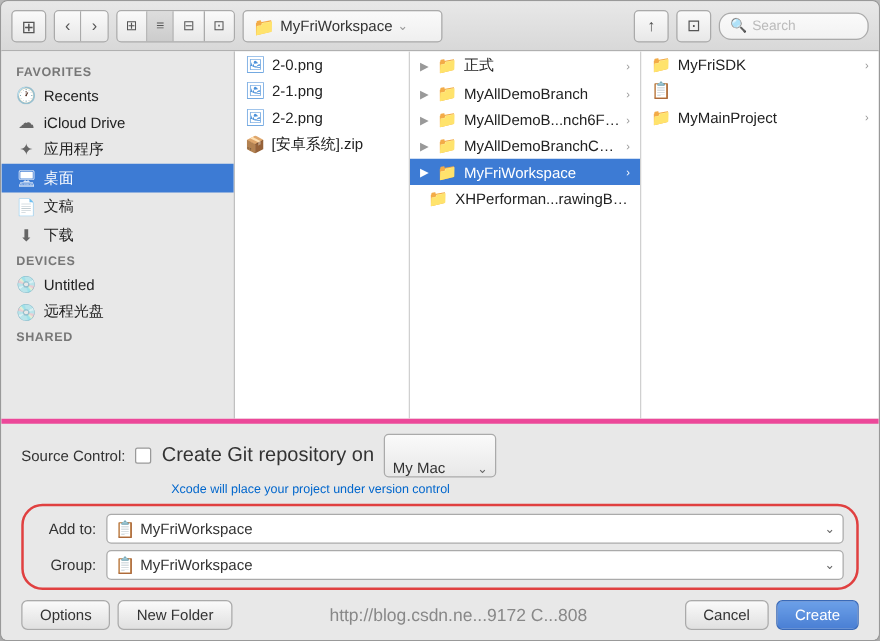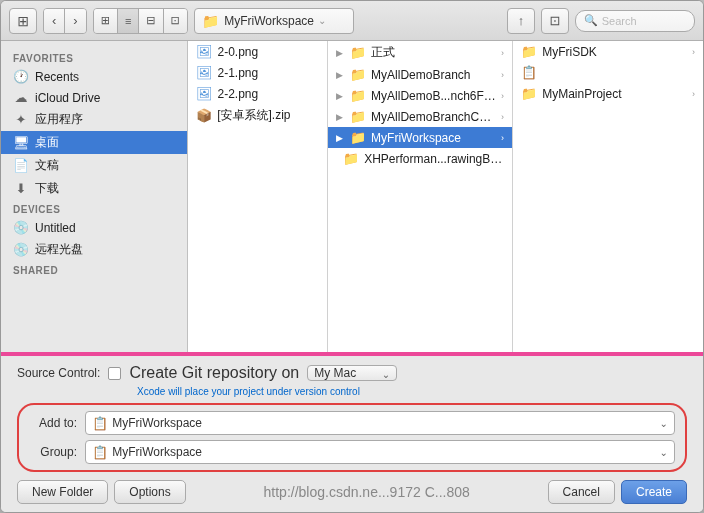--- a/index.html
+++ b/index.html
@@ -231,21 +231,21 @@
       flex-shrink: 0;
     }
     .source-control-text {
       font-size: 16px;
       color: #333;
     }
     .source-dropdown {
       background: linear-gradient(to bottom, #fafafa, #e8e8e8);
       border: 1px solid #aaa;
       border-radius: 4px;
-      height: 16px;
+      height: 35px;
       display: flex;
       align-items: flex-end;
       padding: 0 6px;
       gap: 4px;
       font-size: 12px;
       color: #333;
       cursor: pointer;
       min-width: 90px;
     }
     .source-dropdown-chevron { margin-left: auto; font-size: 10px; color: #666; }
@@ -495,22 +495,22 @@
         <div class="option-dropdown">
           <span class="option-dropdown-icon">📋</span>
           <span>MyFriWorkspace</span>
           <span class="option-dropdown-chevron">⌄</span>
         </div>
       </div>
     </div>
 
     <div class="bottom-buttons">
       <div class="bottom-left-btns">
+        <button class="action-btn">Options</button>
         <button class="action-btn">New Folder</button>
-        <button class="action-btn">Options</button>
       </div>
       <span style="flex:1;font-size:14px;color:#888;text-align:center;">http://blog.csdn.ne...9172 C...808</span>
       <div class="bottom-right-btns">
         <button class="action-btn">Cancel</button>
         <button class="action-btn primary">Create</button>
       </div>
     </div>
   </div>
 </div>
 

